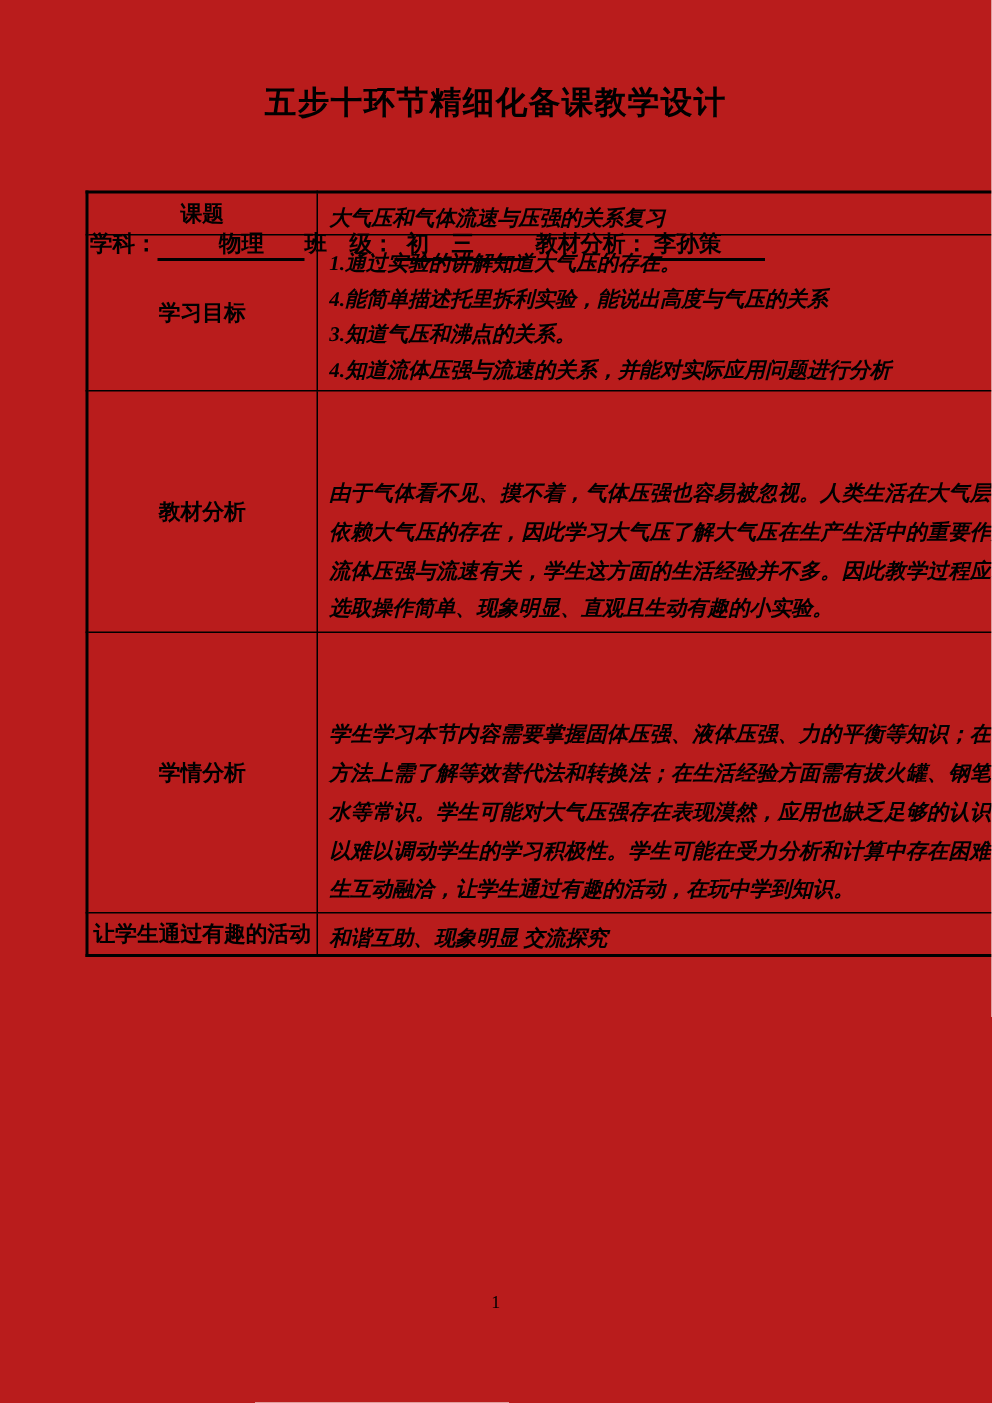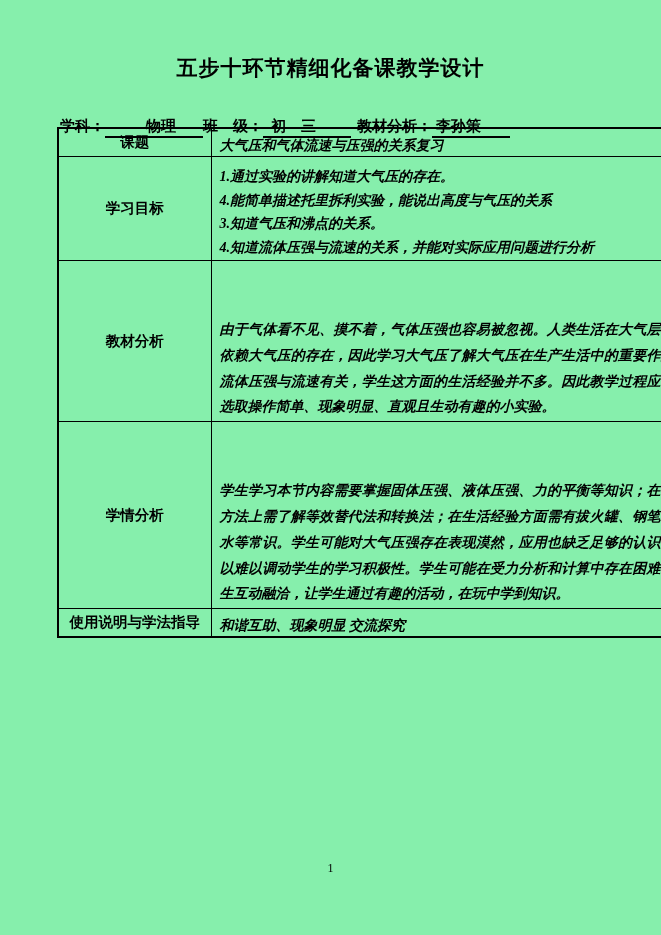--- a/index.html
+++ b/index.html
@@ -9,21 +9,21 @@
     height: 935px;
     position: relative;
     font-family: "Liberation Serif", "DejaVu Serif", serif;
     color: #000000;
   }
   .page {
     position: absolute;
     inset: 0;
     width: 661px;
     height: 935px;
-    background: #86efac;
+    background: #b91c1c;
     overflow: hidden;
   }
   .doc-title {
     position: absolute;
     top: 54px;
     left: 0;
     width: 100%;
     text-align: center;
     font-size: 21px;
     font-weight: bold;
@@ -41,21 +41,21 @@
     align-items: baseline;
   }
   .meta-label { display: inline-block; }
   .meta-value {
     display: inline-block;
     border-bottom: 2px solid #000;
     text-align: left;
   }
   .v-subject { width: 98px; padding-left: 14px; text-align: center; }
   .v-class   { width: 88px; padding-left: 8px; margin-right: 6px; }
-  .v-teacher { width: 78px; padding-left: 4px; }
+  .v-teacher { width: 78px; padding-left: 4px; margin-top: 36px; }
   .main-table {
     position: absolute;
     top: 127px;
     left: 57px;
     width: 640px;
     border-collapse: collapse;
     table-layout: fixed;
     font-size: 14px;
     font-weight: bold;
   }
@@ -137,21 +137,21 @@
 
       <tr class="row-students">
         <td class="col-label cell-label">学情分析</td>
         <td class="cell-content">
           <div class="para">学生学习本节内容需要掌握固体压强、液体压强、力的平衡等知识；在物理方法上需了解等效替代法和转换法；在生活经验方面需有拔火罐、钢笔吸墨水等常识。学生可能对大气压强存在表现漠然，应用也缺乏足够的认识，所以难以调动学生的学习积极性。学生可能在受力分析和计算中存在困难，师生互动融洽，让学生通过有趣的活动，在玩中学到知识。</div>
         </td>
       </tr>
 
 
       <tr class="row-usage">
-        <td class="col-label cell-label">使用说明与学法指导</td>
+        <td class="col-label cell-label">让学生通过有趣的活动</td>
         <td class="cell-content">和谐互助、现象明显 交流探究</td>
       </tr>
     </tbody>
   </table>
 
   <div class="page-number">1</div>
 
 </div>
 
 </body></html>

